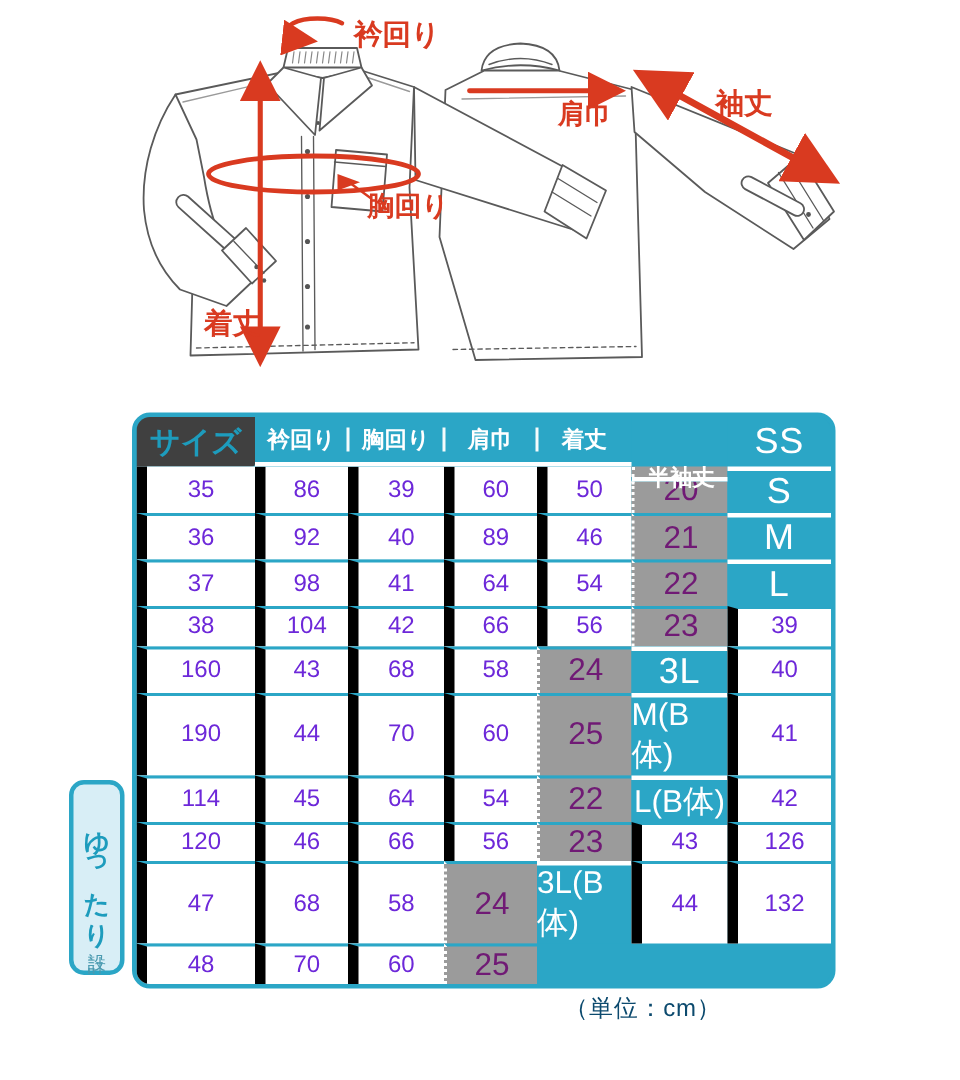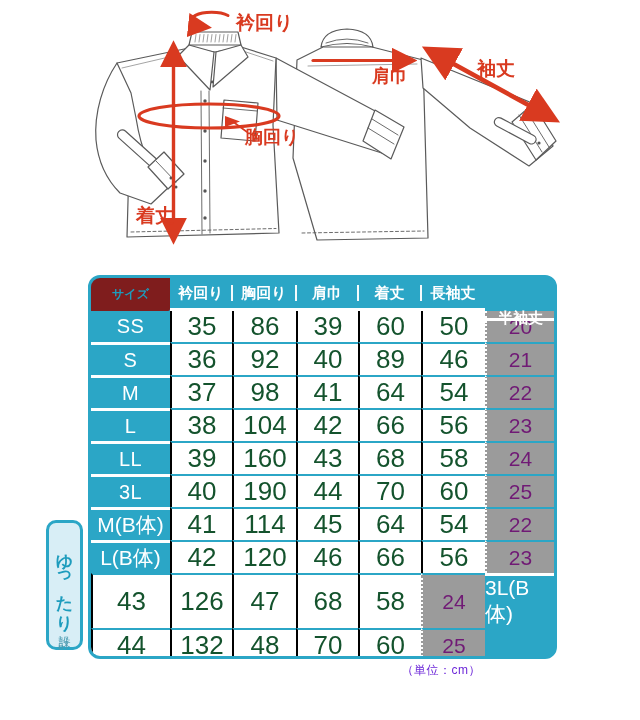--- a/index.html
+++ b/index.html
@@ -12,31 +12,31 @@
            box-sizing:border-box;border:3px solid #2ba6c6;border-radius:12px;
            overflow:hidden;background:#2ba6c6;}
   .tbl{display:grid;width:100%;height:100%;
        grid-template-columns:79px 62px 64px 62px 63px 64px 1fr;
        grid-template-rows:33px repeat(10,1fr);}
   .c{display:flex;align-items:center;justify-content:center;box-sizing:border-box;}
   .h{background:#2ba6c6;color:#fff;font-weight:700;font-size:15px;
      border-bottom:3px solid #fff;position:relative;}
   .h.sep::before{content:'';position:absolute;left:-1px;top:7px;bottom:7px;width:2px;
      background:rgba(255,255,255,.95);}
-  .hs{background:#7f1d1d;color:#1d9cbd;font-weight:700;font-size:12px;
+  .hs{background:#404040;color:#1d9cbd;font-weight:700;font-size:20px;
       border-bottom:0 none;border-radius:0 0 2px 0;}
-  .sz{background:#2ba6c6;color:#fff;font-size:20px;letter-spacing:.5px;}
+  .sz{background:#2ba6c6;color:#fff;font-size:24px;letter-spacing:.5px;}
   .szb{font-size:21px;letter-spacing:0;}
-  .d{background:#fff;color:#14532d;font-size:26px;border-left:2px solid #000000;}
+  .d{background:#fff;color:#6d28d9;font-size:16px;border-left:7px solid #000000;}
   .g{background:#9b9b9b;color:#701a75;font-size:21px;border-left:2px dotted #fff;}
   .h.gd{border-left:2px dotted #fff;margin-top:40px;}
   .bt{border-top:2px solid #2ba6c6;}
   .bw{border-top:3px solid #fff;}
 
-  .unit{position:absolute;right:83px;top:662px;font-size:12px;color:#6d28d9;
+  .unit{position:absolute;right:83px;top:662px;font-size:16px;color:#0c4a6e;
         letter-spacing:.5px;}
 
   
   .sidebox{position:absolute;left:46px;top:520px;width:37px;height:130px;
            box-sizing:border-box;background:#d8eef6;border:3px solid #2ba6c6;
            border-radius:10px;display:flex;flex-direction:column;align-items:center;
            justify-content:center;gap:2px;}
   .vtxt{writing-mode:vertical-rl;text-orientation:upright;color:#1d9cbd;line-height:1;}
   .vmain{font-size:17px;font-weight:700;letter-spacing:1px;}
   .vsub{font-size:12px;font-weight:400;letter-spacing:1px;color:#4a9ab0;}
@@ -120,21 +120,20 @@
   </svg>
 
   <div class="tblwrap">
     <div class="tbl">
 
       <div class="c hs">サイズ</div>
       <div class="c h">衿回り</div>
       <div class="c h sep">胸回り</div>
       <div class="c h sep">肩巾</div>
       <div class="c h sep">着丈</div>
-      <div class="c h sep">長袖丈</div>
       <div class="c h gd">半袖丈</div>
 
       <div class="c sz">SS</div>
       <div class="c d">35</div>
       <div class="c d">86</div>
       <div class="c d">39</div>
       <div class="c d">60</div>
       <div class="c d">50</div>
       <div class="c g">20</div>
 
@@ -155,21 +154,20 @@
       <div class="c g bt">22</div>
 
       <div class="c sz bw">L</div>
       <div class="c d bt">38</div>
       <div class="c d bt">104</div>
       <div class="c d bt">42</div>
       <div class="c d bt">66</div>
       <div class="c d bt">56</div>
       <div class="c g bt">23</div>
 
-      <div class="c sz bw">LL</div>
       <div class="c d bt">39</div>
       <div class="c d bt">160</div>
       <div class="c d bt">43</div>
       <div class="c d bt">68</div>
       <div class="c d bt">58</div>
       <div class="c g bt">24</div>
 
       <div class="c sz bw">3L</div>
       <div class="c d bt">40</div>
       <div class="c d bt">190</div>

